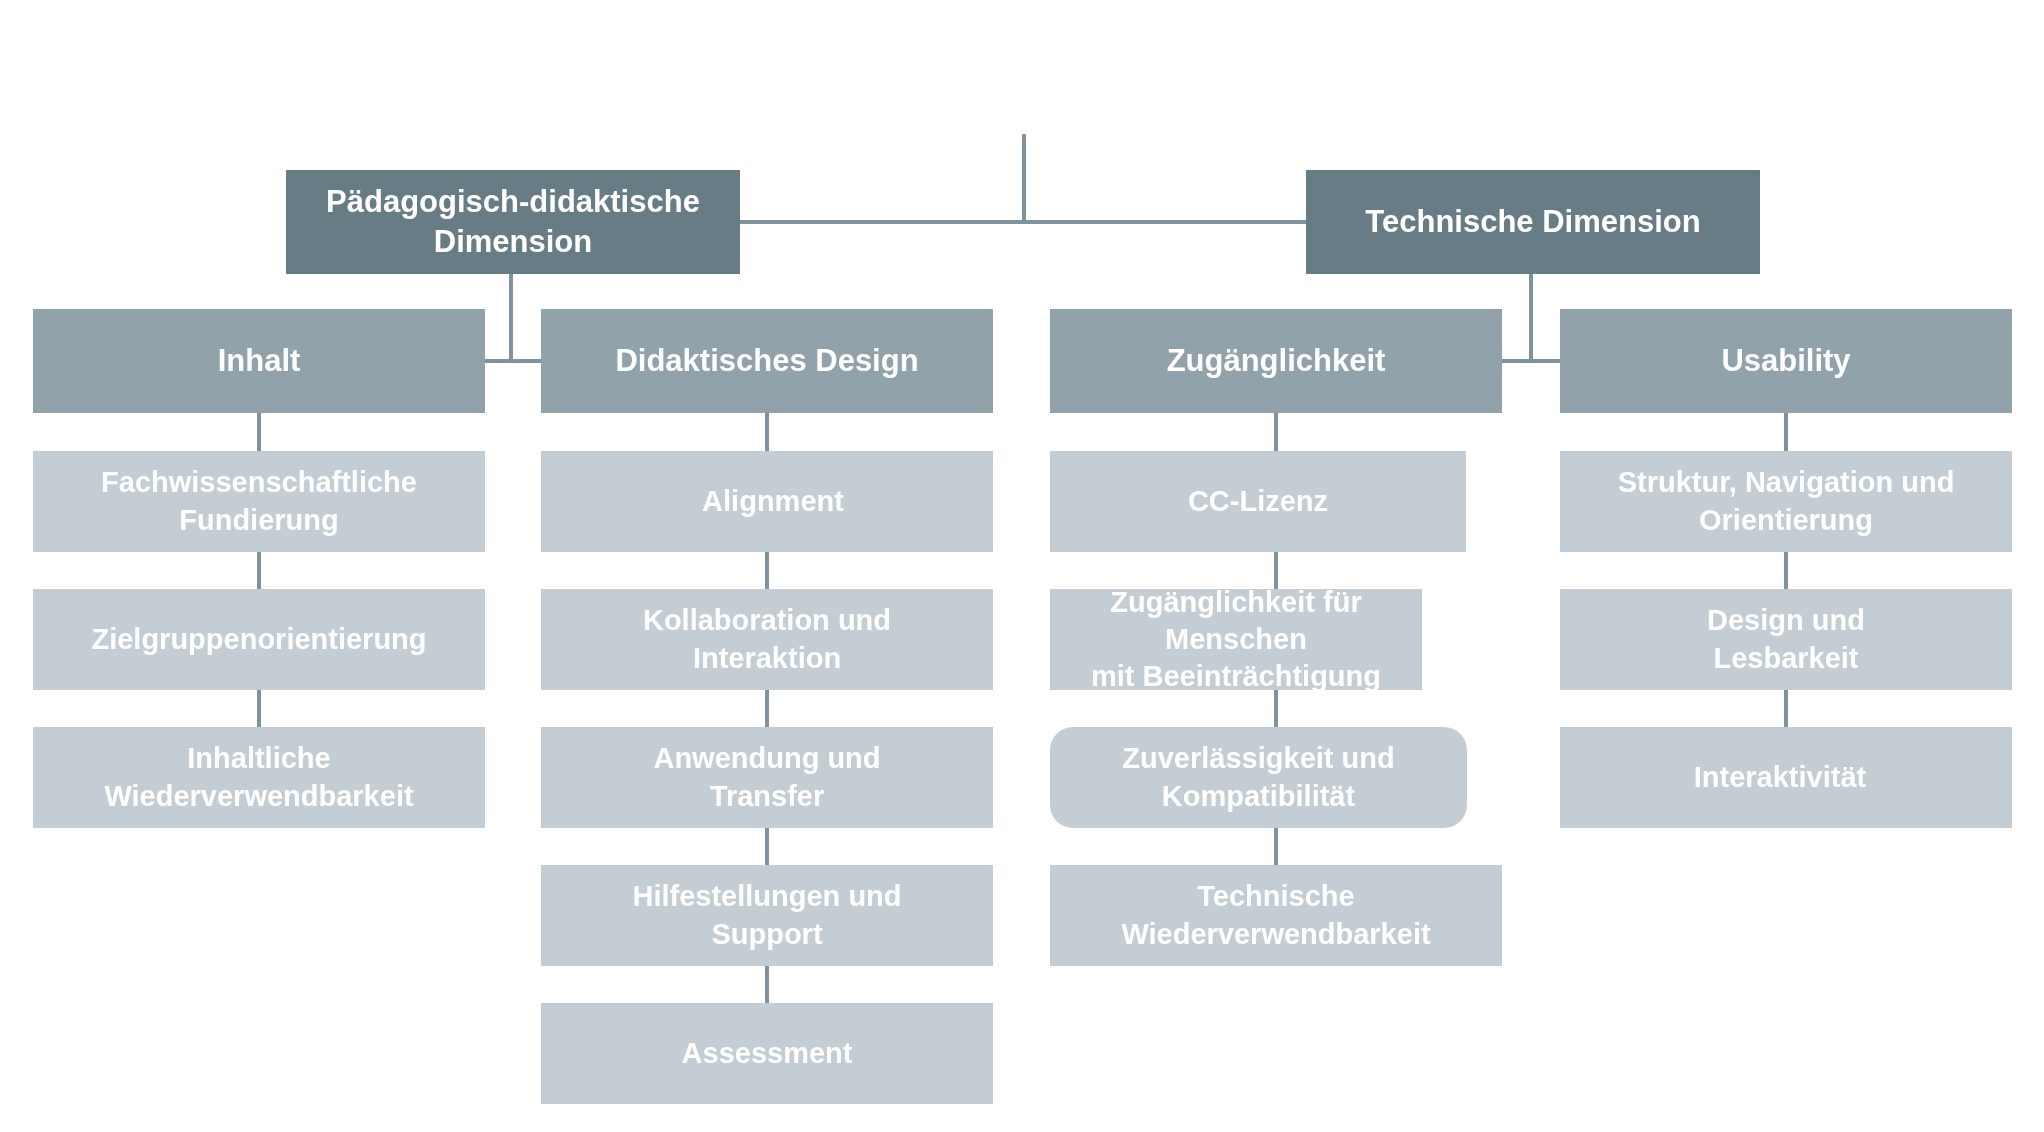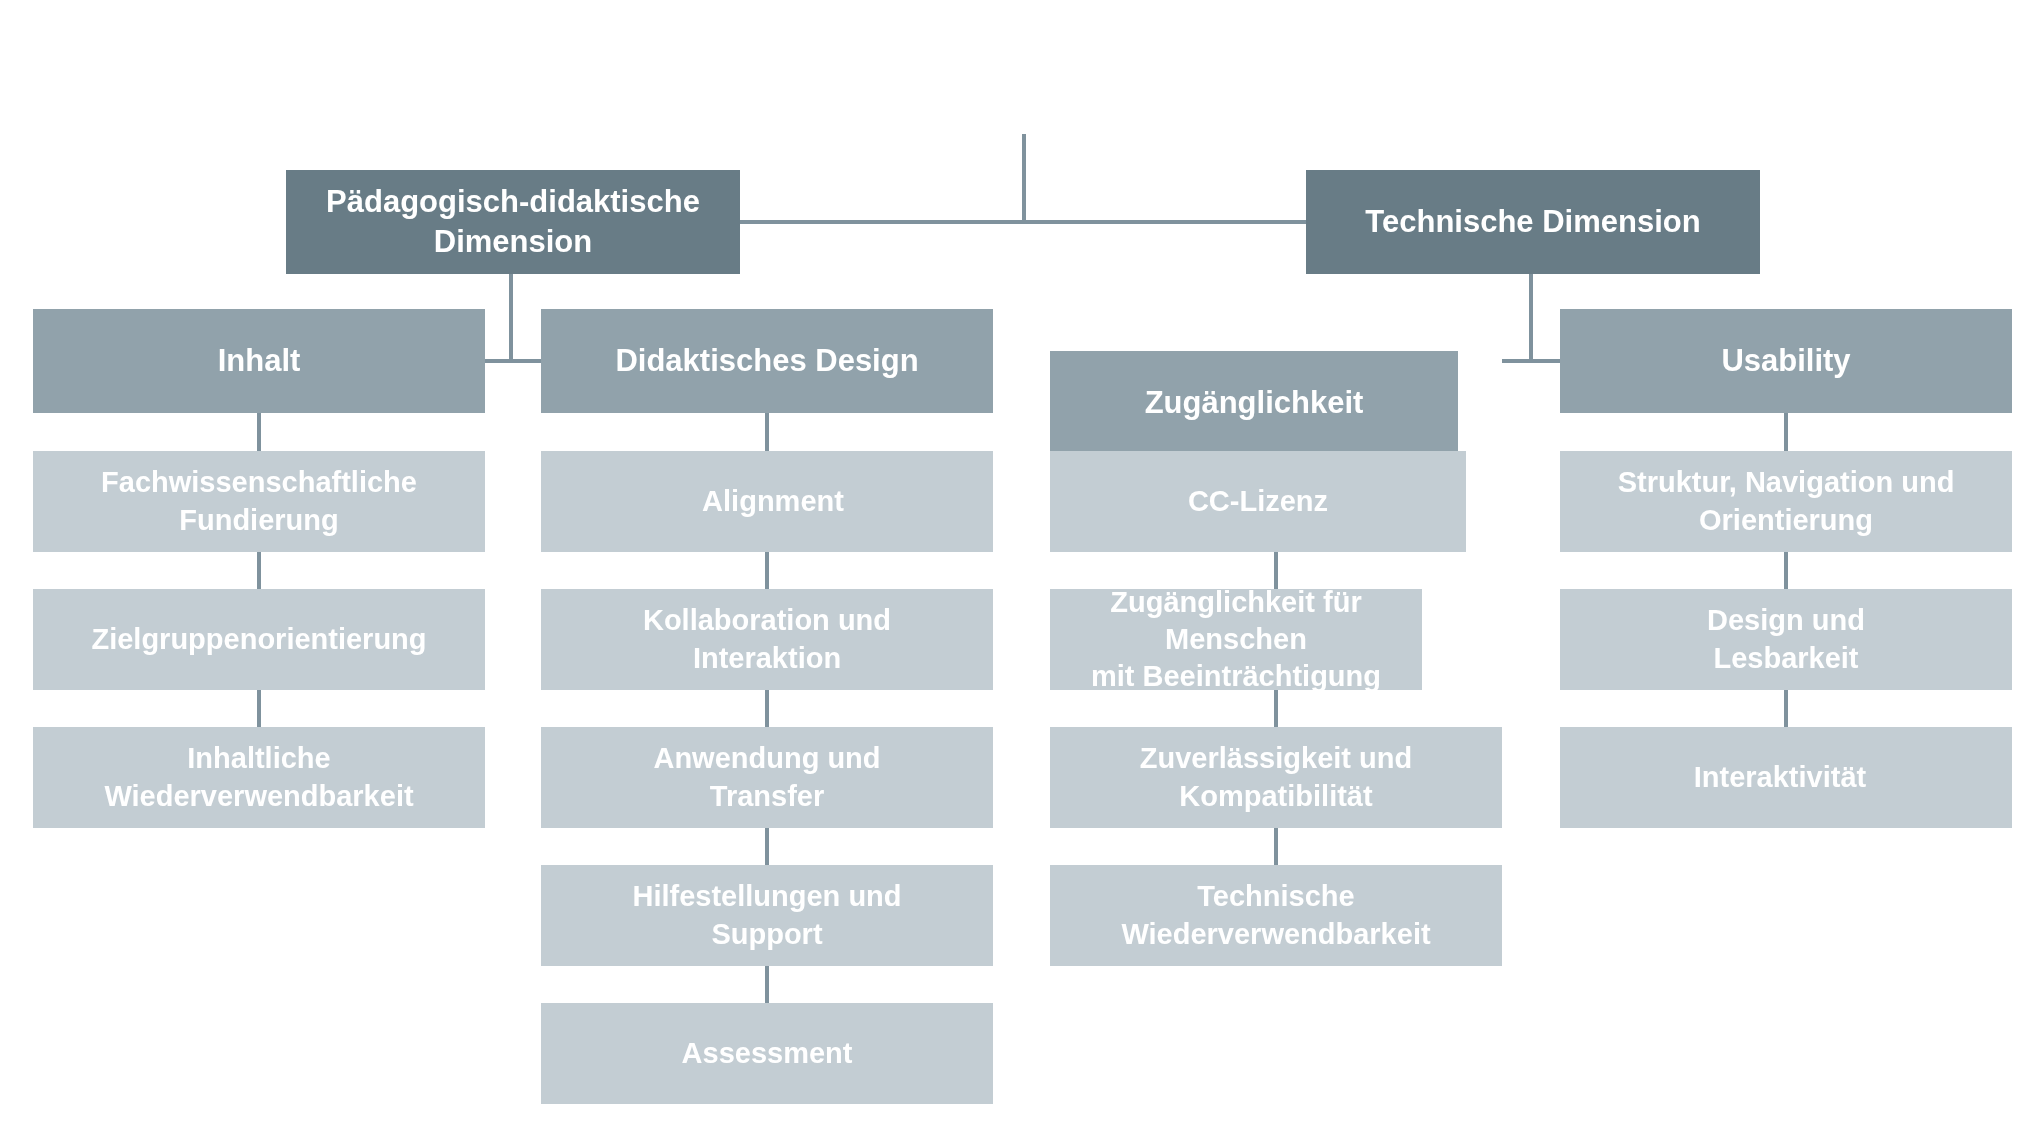--- a/index.html
+++ b/index.html
@@ -72,42 +72,42 @@
   <div class="line v" style="left:1784px; top:552px; height:37px;"></div>
   <div class="line v" style="left:1784px; top:690px; height:37px;"></div>
 
 
   <div class="box lvl2" style="left:286px; top:170px; width:454px; height:104px;">Pädagogisch-didaktische
 Dimension</div>
   <div class="box lvl2" style="left:1306px; top:170px; width:454px; height:104px;">Technische Dimension</div>
 
   <div class="box lvl3" style="left:33px; top:309px; width:452px; height:104px;">Inhalt</div>
   <div class="box lvl3" style="left:541px; top:309px; width:452px; height:104px;">Didaktisches Design</div>
-  <div class="box lvl3" style="left:1050px; top:309px; width:408px; height:104px;margin-top:42px;">Zugänglichkeit</div>
+  <div class="box lvl3" style="left:1050px; top:309px; width:452px; height:104px;">Zugänglichkeit</div>
   <div class="box lvl3" style="left:1560px; top:309px; width:452px; height:104px;">Usability</div>
 
   <div class="box lvl4" style="left:33px; top:451px; width:452px; height:101px;">Fachwissenschaftliche
 Fundierung</div>
   <div class="box lvl4" style="left:33px; top:589px; width:452px; height:101px;text-align:right;">Zielgruppenorientierung</div>
   <div class="box lvl4" style="left:33px; top:727px; width:452px; height:101px;">Inhaltliche
 Wiederverwendbarkeit</div>
 
   <div class="box lvl4" style="left:541px; top:451px; width:452px; height:101px;padding-left:36px;">Alignment</div>
   <div class="box lvl4" style="left:541px; top:589px; width:452px; height:101px;">Kollaboration und
 Interaktion</div>
   <div class="box lvl4" style="left:541px; top:727px; width:452px; height:101px;">Anwendung und
 Transfer</div>
   <div class="box lvl4" style="left:541px; top:865px; width:452px; height:101px;">Hilfestellungen und
 Support</div>
   <div class="box lvl4" style="left:541px; top:1003px; width:452px; height:101px;">Assessment</div>
 
   <div class="box lvl4" style="left:1050px; top:451px; width:416px; height:101px;">CC-Lizenz</div>
   <div class="box lvl4" style="left:1050px; top:589px; width:372px; height:101px;">Zugänglichkeit für Menschen
 mit Beeinträchtigung</div>
-  <div class="box lvl4" style="left:1050px; top:727px; width:452px; height:101px;">Zuverlässigkeit und
+  <div class="box lvl4" style="left:1050px; top:727px; width:417px; height:101px;border-radius:23px;">Zuverlässigkeit und
 Kompatibilität</div>
   <div class="box lvl4" style="left:1050px; top:865px; width:452px; height:101px;">Technische
 Wiederverwendbarkeit</div>
 
   <div class="box lvl4" style="left:1560px; top:451px; width:452px; height:101px;">Struktur, Navigation und
 Orientierung</div>
   <div class="box lvl4" style="left:1560px; top:589px; width:452px; height:101px;">Design und
 Lesbarkeit</div>
   <div class="box lvl4" style="left:1560px; top:727px; width:452px; height:101px;padding-left:12px;">Interaktivität</div>
 

